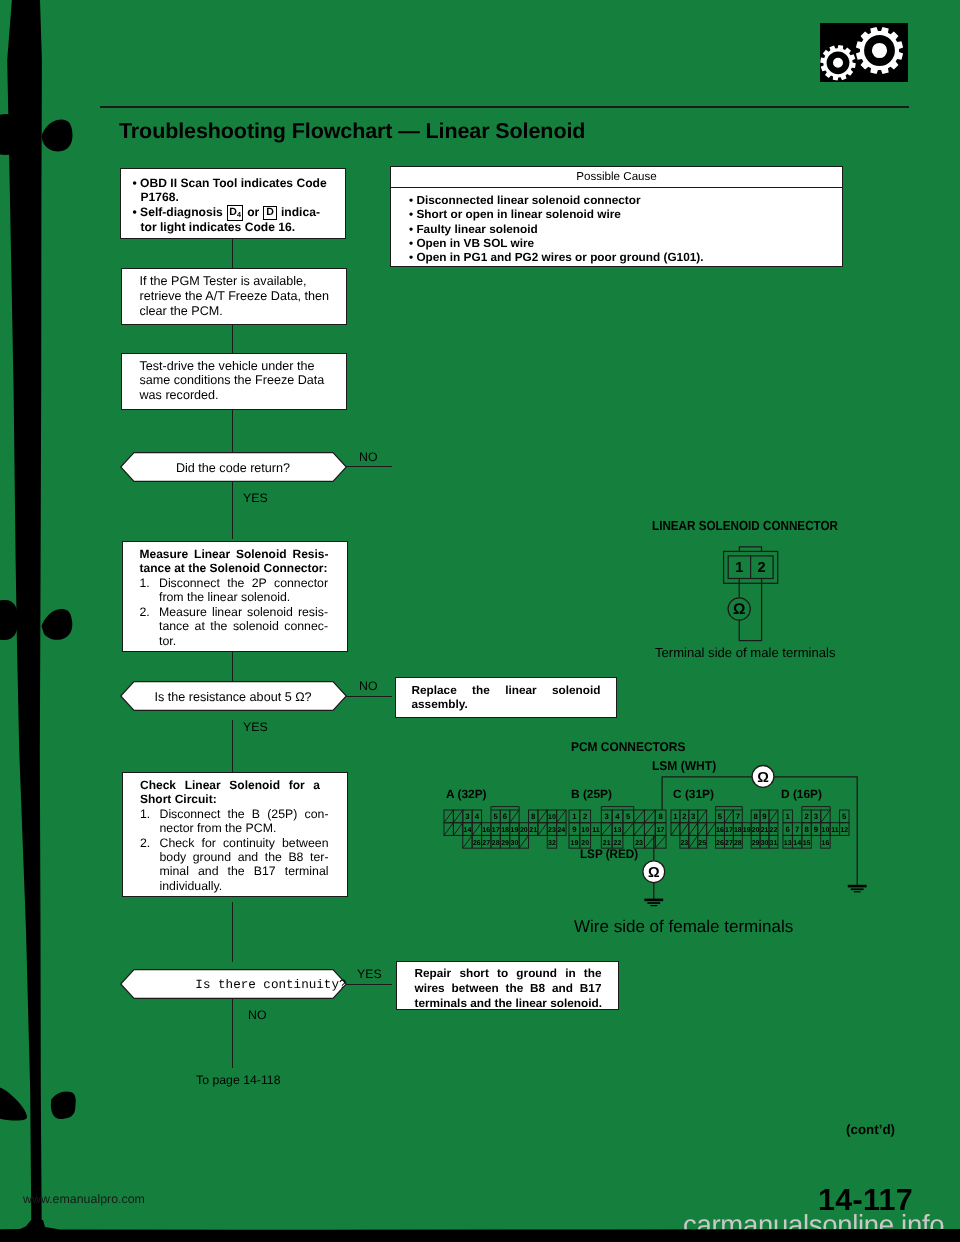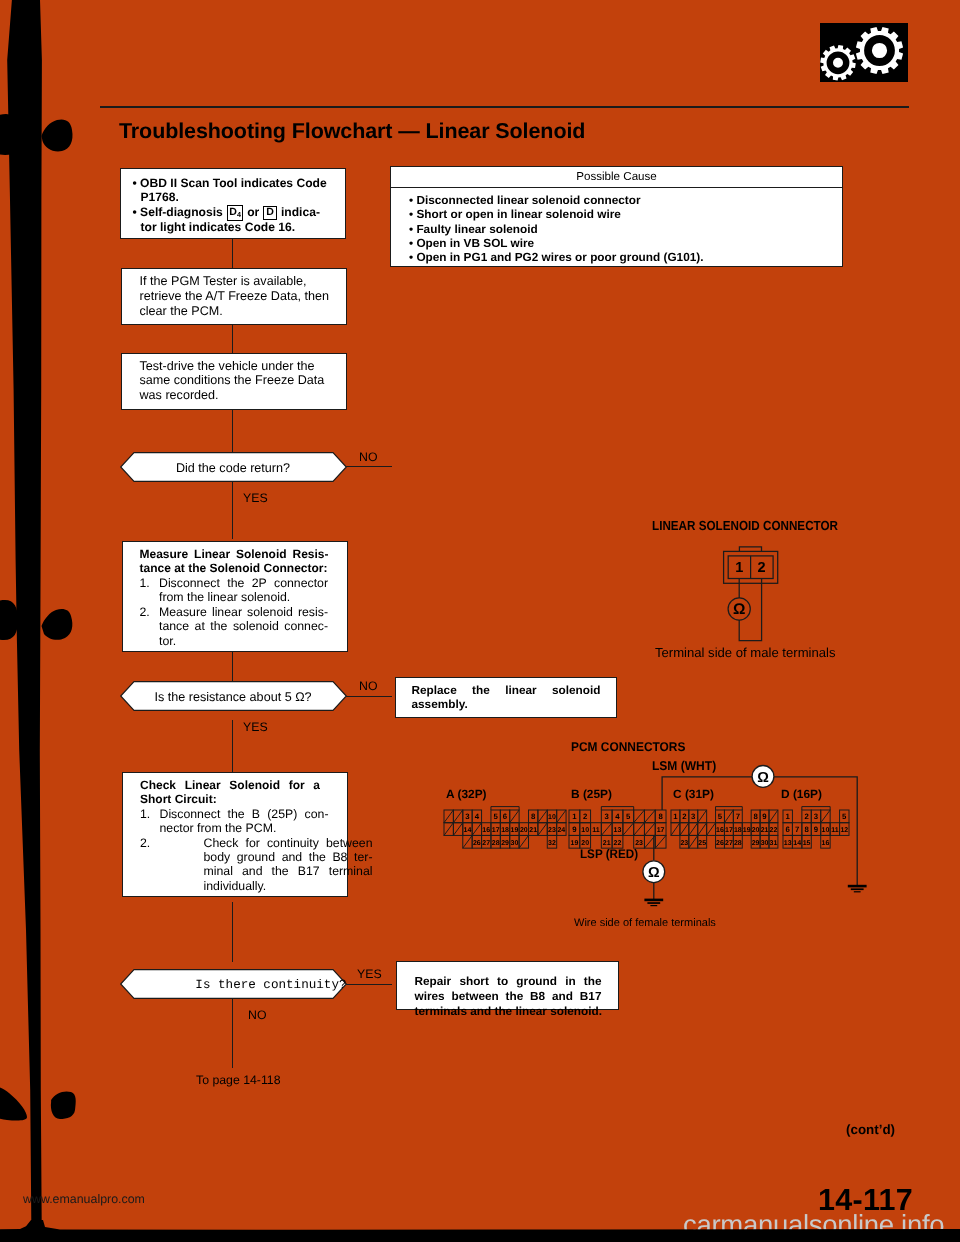--- a/index.html
+++ b/index.html
@@ -1,18 +1,18 @@
 <!DOCTYPE html>
 <html><head>
 <meta charset="utf-8">
 <style>
   html,body{margin:0;padding:0;background:#ffffff;}
   body{width:960px;height:1242px;position:relative;overflow:hidden;-webkit-font-smoothing:antialiased;text-rendering:geometricPrecision;
        font-family:"Liberation Sans",sans-serif;color:#000;}
-  .page{position:absolute;left:0;top:0;width:960px;height:1234px;background:#c2410c;}
+  .page{position:absolute;left:0;top:0;width:960px;height:1234px;background:#15803d;}
   .abs{position:absolute;}
   .box{position:absolute;border:1.2px solid #1b1b1b;box-sizing:border-box;background:#fff;}
   .bold{font-weight:bold;}
   .jt{text-align:justify;text-align-last:justify;white-space:pre-wrap;}
   .ln{position:absolute;background:#1b1b1b;}
   svg{display:block;overflow:visible;}
 </style>
 </head>
 <body>
 
@@ -143,40 +143,40 @@
       <div class="bold" style="white-space:nowrap;font-size:12.0px;">Short Circuit:</div>
       <div style="display:flex;">
         <span style="width:19.5px;flex:none;">1.</span>
         <span style="width:169px;">
           <span class="jt" style="display:block">Disconnect the B (25P) con-</span>
           <span style="display:block;white-space:nowrap">nector from the PCM.</span>
         </span>
       </div>
       <div style="display:flex;">
         <span style="width:19.5px;flex:none;">2.</span>
-        <span style="width:169px;margin-left:44px;">
+        <span style="width:169px;">
           <span class="jt" style="display:block">Check for continuity between</span>
           <span class="jt" style="display:block">body ground and the B8 ter-</span>
           <span class="jt" style="display:block">minal and the B17 terminal</span>
           <span style="display:block;white-space:nowrap">individually.</span>
         </span>
       </div>
     </div>
   </div>
 
   <svg class="abs" style="left:119.5px;top:969px;width:227px;height:30px" viewBox="0 0 227 30">
     <path d="M14 0.7 L213 0.7 L226.3 15 L213 29.3 L14 29.3 L0.7 15 Z" fill="#fff" stroke="#1b1b1b" stroke-width="1.2"></path>
   </svg>
   <div style="position:absolute;left:119.5px;top:978px;width:227px;text-align:right;font-size:12.6px;font-family:Liberation Mono, monospace;">Is there continuity?</div>
   <div style="position:absolute;left:357px;top:967px;font-size:12.3px;">YES</div>
   <div style="position:absolute;left:248px;top:1008px;font-size:12.3px;">NO</div>
 
   <div class="box" style="left:396px;top:960.5px;width:223px;height:49.5px;">
     <div style="position:absolute;left:17.5px;top:4.5px;width:187px;font-size:11.8px;font-weight:bold;line-height:14.8px;">
-      <div style="text-align:justify;text-align-last:justify;margin-top:8px;">Repair short to ground in the</div>
+      <div style="text-align:justify;text-align-last:justify;">Repair short to ground in the</div>
       <div style="text-align:justify;text-align-last:justify;">wires between the B8 and B17</div>
       <div style="white-space:nowrap;text-align:center;">terminals and the linear solenoid.</div>
     </div>
   </div>
 
   <div style="position:absolute;left:196px;top:1073px;font-size:12.3px;">To page 14-118</div>
 
   <div style="position:absolute;left:652px;top:518px;font-size:13.1px;font-weight:bold;display:inline-block;transform:scaleX(0.892);transform-origin:left center;white-space:nowrap;">LINEAR SOLENOID CONNECTOR</div>
 
   <svg class="abs" style="left:700px;top:540px;width:100px;height:110px" viewBox="0 0 100 110">
@@ -191,21 +191,21 @@
     </g>
     <text x="39.2" y="32" text-anchor="middle" font-family="Liberation Sans, sans-serif" font-size="14.5" font-weight="bold" fill="#000">1</text>
     <text x="61.6" y="32" text-anchor="middle" font-family="Liberation Sans, sans-serif" font-size="14.5" font-weight="bold" fill="#000">2</text>
     <text x="39.2" y="74.3" text-anchor="middle" font-family="Liberation Sans, sans-serif" font-size="15.5" font-weight="bold" fill="#000">Ω</text>
   </svg>
   <div style="position:absolute;left:655px;top:645px;font-size:13.1px;">Terminal side of male terminals</div>
 
   <div style="position:absolute;left:571px;top:740px;font-size:12.7px;font-weight:bold;display:inline-block;transform:scaleX(0.94);transform-origin:left center;white-space:nowrap;">PCM CONNECTORS</div>
   <div style="position:absolute;left:652px;top:758px;font-size:12.8px;font-weight:bold;display:inline-block;transform:scaleX(0.94);transform-origin:left center;white-space:nowrap;">LSM (WHT)</div>
   <div style="position:absolute;left:580px;top:847px;font-size:12.4px;font-weight:bold;display:inline-block;transform:scaleX(0.94);transform-origin:left center;white-space:nowrap;">LSP (RED)</div>
-  <div style="position:absolute;left:574px;top:917px;font-size:11px;">Wire side of female terminals</div>
+  <div style="position:absolute;left:574px;top:917px;font-size:17px;">Wire side of female terminals</div>
 
   <svg class="abs" style="left:600px;top:760px;width:300px;height:160px" viewBox="0 0 300 160">
     <g fill="none" stroke="#1b1b1b" stroke-width="1.3">
       <path d="M62.1 50 L62.1 16.8 L152 16.8"></path>
       <circle cx="163" cy="16.4" r="10.9" fill="#fff"></circle>
       <path d="M174 16.8 L257.2 16.8 L257.2 125.5"></path>
       <path d="M53.8 75 L53.8 100.8"></path>
       <circle cx="53.8" cy="111.7" r="10.9" fill="#fff"></circle>
       <path d="M53.8 122.6 L53.8 139.3"></path>
     </g>

